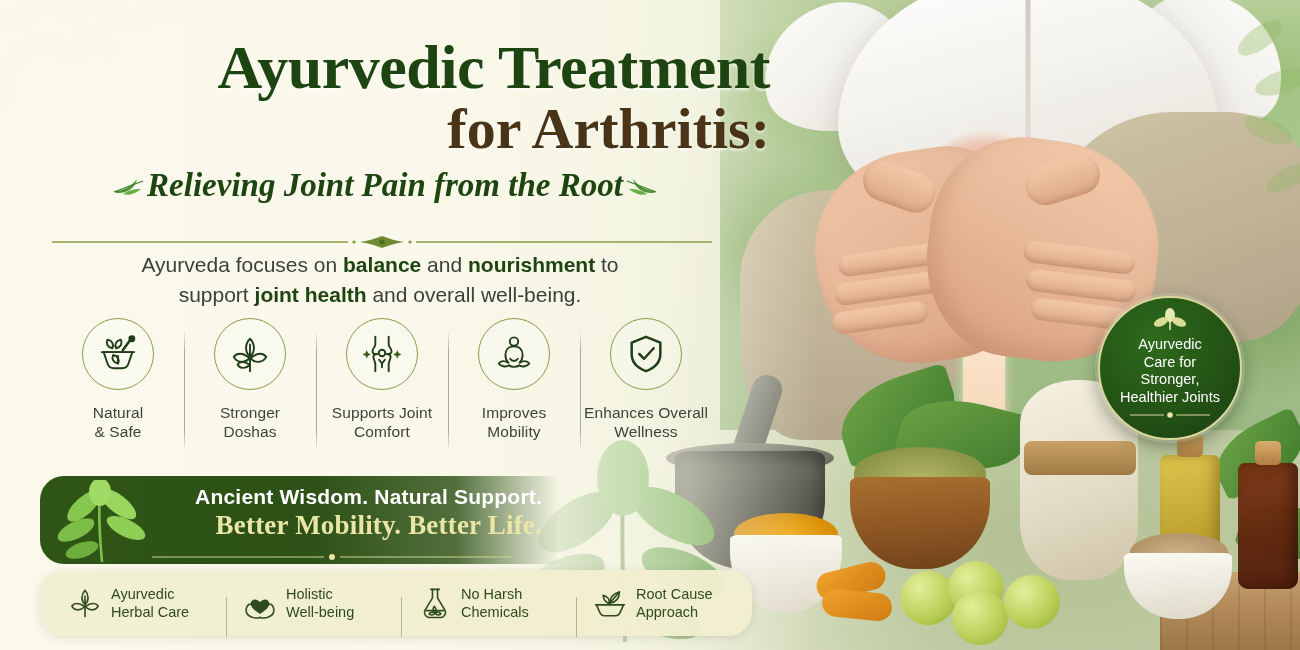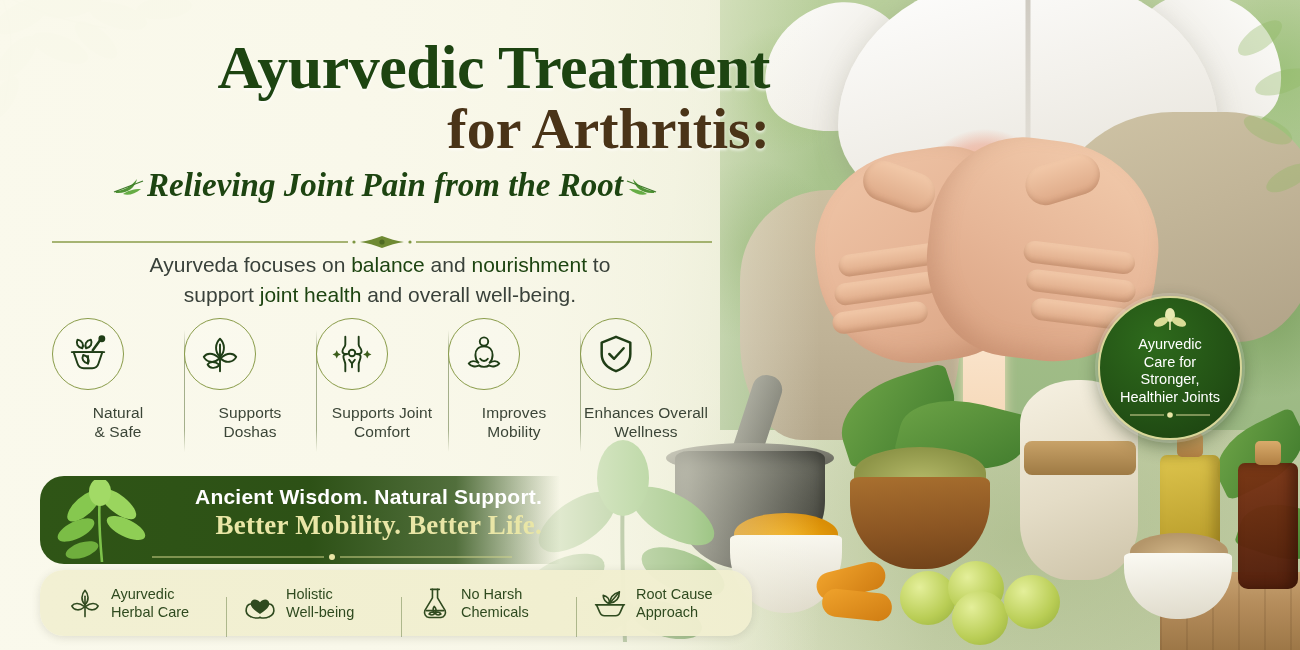--- a/index.html
+++ b/index.html
@@ -242,28 +242,28 @@
     color:#1d4411;
   }
   .leaf-mark { width:34px; height:20px; flex:none; }
 
   .divider { position:absolute; left:52px; top:235px; width:660px; height:14px; }
 
   .lead {
     position:absolute; left:0; top:250px; width:760px; text-align:center;
     font-size:21px; line-height:1.42; color:#39413a;
   }
-  .lead b { color:#1d4411; font-weight:normal; }
+  .lead b { color:#1d4411; font-weight:bold; }
 
   
   .features {
     position:absolute; left:52px; top:318px; width:660px;
     display:flex; align-items:flex-start;
   }
-  .feature { flex:1; display:flex; flex-direction:column; position:relative; }
+  .feature { flex:1; display:flex; flex-direction:column; align-items:center; position:relative; }
   .f-circle {
     width:72px; height:72px; border-radius:50%;
     border:1.6px solid #8a9c4a;
     display:flex; align-items:center; justify-content:center;
     background:rgba(255,255,255,.18);
   }
   .f-label {
     margin-top:13px; font-size:15.5px; line-height:1.25; color:#3b4537; text-align:center;
     letter-spacing:.1px;
   }
@@ -494,21 +494,21 @@
             <g fill="none" stroke="#1f3d16" stroke-width="2" stroke-linecap="round" stroke-linejoin="round">
               <path d="M22 40 V12"></path>
               <path d="M22 6 C27 11 28 19 22 25 C16 19 17 11 22 6 Z"></path>
               <path d="M21 26 C14 20 8 21 5 25 C8 31 16 32 21 27 Z"></path>
               <path d="M23 26 C30 20 36 21 39 25 C36 31 28 32 23 27 Z"></path>
               <path d="M21 33 C16 29 11 30 9 33 C11 37 17 38 21 34 Z"></path>
             </g>
           </svg>
         </div>
         <div class="f-label">
-          <span>Supports</span><br>
+          <span>Stronger</span><br>
           <span>Doshas</span>
         </div>
         <div class="f-sep"></div>
       </div>
 
       <div class="feature">
         <div class="f-circle">
           <svg width="42" height="42" viewBox="0 0 44 44">
             <g fill="none" stroke="#1f3d16" stroke-width="2" stroke-linecap="round" stroke-linejoin="round">
               <path d="M15 4 V12 C15 15 12 16 12 19 C12 21 14 22 16 22"></path>

